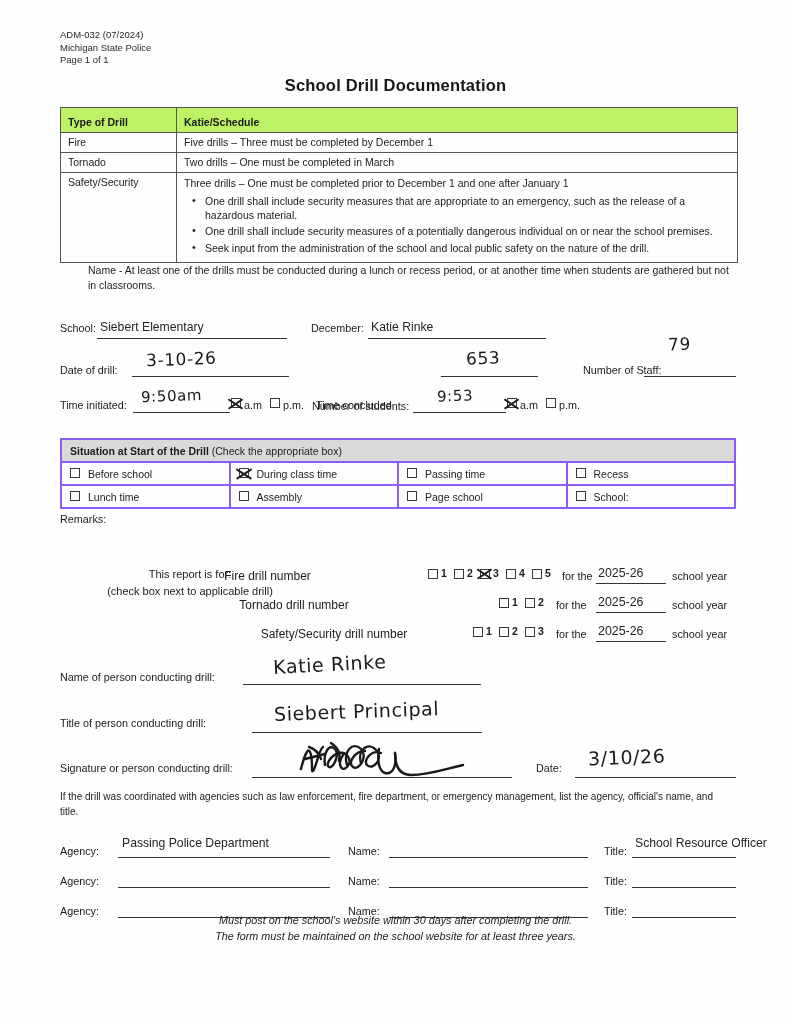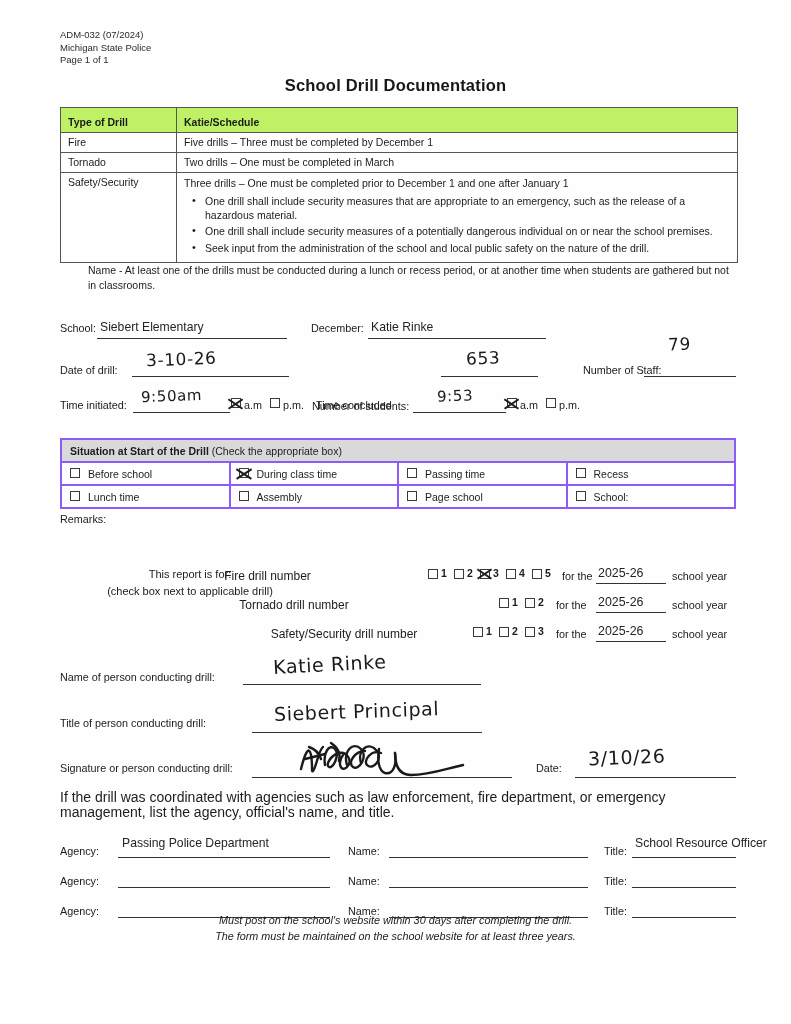--- a/index.html
+++ b/index.html
@@ -255,21 +255,21 @@
     font-size: 10.8px;
     font-style: italic;
     line-height: 15.5px;
     color: #1b1b1b;
   }
   .agencypara {
     position: absolute;
     left: 60px;
     top: 790px;
     width: 665px;
-    font-size: 14px;
+    font-size: 10px;
     line-height: 14.5px;
   }
 </style>
 </head>
 <body>
 
 <div class="page">
 
   <div class="formcode">
     <div>ADM-032 (07/2024)</div>
@@ -397,21 +397,21 @@
   <div class="drow-label" style="left:200px; top:598px; width:188px;">Tornado drill number</div>
   <div class="cbox" style="left:499px; top:598px;"></div>
   <div class="numlbl" style="left:512px; top:596px;">1</div>
   <div class="cbox" style="left:525px; top:598px;"></div>
   <div class="numlbl" style="left:538px; top:596px;">2</div>
   <div class="lbl" style="left:556px; top:599px;">for the</div>
   <div class="yeartxt" style="left:598px; top:595px;">2025-26</div>
   <div class="rule" style="left:596px; top:612px; width:70px;"></div>
   <div class="lbl" style="left:672px; top:599px;">school year</div>
 
-  <div class="drow-label" style="left:211px; top:627px; width:266px;">Safety/Security drill number</div>
+  <div class="drow-label" style="left:201px; top:627px; width:266px;">Safety/Security drill number</div>
   <div class="cbox" style="left:473px; top:627px;"></div>
   <div class="numlbl" style="left:486px; top:625px;">1</div>
   <div class="cbox" style="left:499px; top:627px;"></div>
   <div class="numlbl" style="left:512px; top:625px;">2</div>
   <div class="cbox" style="left:525px; top:627px;"></div>
   <div class="numlbl" style="left:538px; top:625px;">3</div>
   <div class="lbl" style="left:556px; top:628px;">for the</div>
   <div class="yeartxt" style="left:598px; top:624px;">2025-26</div>
   <div class="rule" style="left:596px; top:641px; width:70px;"></div>
   <div class="lbl" style="left:672px; top:628px;">school year</div>

